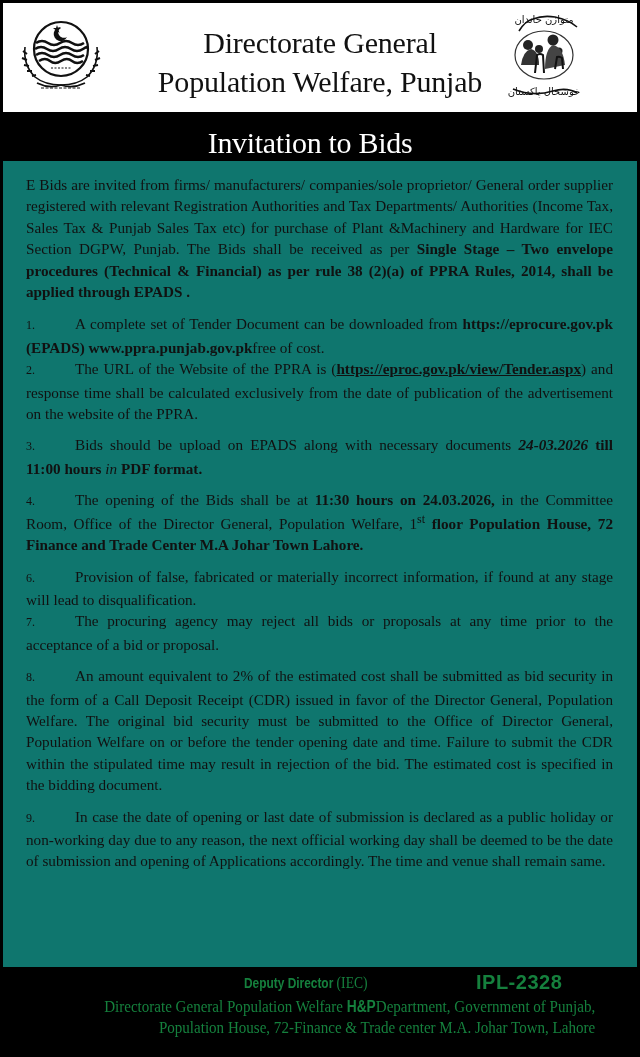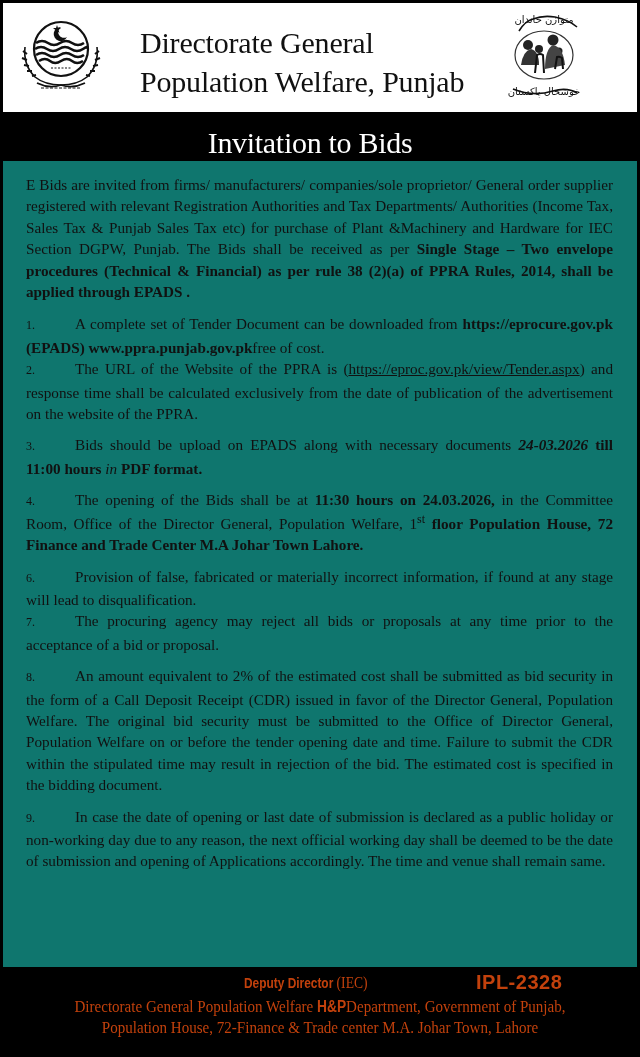--- a/index.html
+++ b/index.html
@@ -9,21 +9,21 @@
     .header-panel {
       position: absolute; left: 3px; top: 3px; width: 634px; height: 109px;
       background: #fff;
     }
     .logo-left { position: absolute; left: 12px; top: 6px; width: 92px; height: 92px; }
     .logo-right { position: absolute; left: 494px; top: 4px; width: 94px; height: 100px; }
     .org-title {
       position: absolute; left: 137px; top: 20px; width: 360px;
       font-size: 30px; line-height: 39px; color: #111; letter-spacing: -0.2px;
     }
-    .org-title span { display: block; white-space: nowrap; }
+    .org-title span { display: block; white-space: nowrap; text-align: center; }
 
     .title-band {
       position: absolute; left: 0; top: 119px; width: 640px; height: 47px;
       background: #000; color: #fff; text-align: center;
     }
     .title-band h1 {
       font-weight: normal; font-size: 30px; line-height: 47px; letter-spacing: -0.3px;
       position: relative; left: -10px;
     }
 
@@ -33,26 +33,26 @@
       padding: 13px 24px 0 23px;
       font-size: 15.2px; line-height: 21.4px; text-align: justify; color: #111;
     }
     .body-panel p { margin: 0; }
     .intro { margin-bottom: 11px !important; }
     .item { margin-bottom: 2px; }
     .item.gap { margin-bottom: 10px; }
     .num { display: inline-block; width: 49px; font-size: 12px; }
     b { font-weight: bold; }
     i { font-style: italic; }
-    u { text-decoration: underline; }
+    u { text-decoration: underline; font-weight: bold; }
     sup { font-size: 12px; vertical-align: super; line-height: 0; }
 
     .footer {
       position: absolute; left: 0; top: 968px; width: 640px; height: 89px;
-      background: #000; color: #c2410c; text-align: center;
+      background: #000; color: #15803d; text-align: right;
     }
     .footer .sig-row { position: relative; height: 28px; }
     .footer .signatory {
       position: absolute; left: 244px; top: 6px;
       font-family: "Liberation Sans", sans-serif; font-weight: bold; font-size: 14px;
       transform: scaleX(0.85); transform-origin: left;
     }
     .footer .signatory .paren { font-family: "Liberation Serif", serif; font-weight: normal; font-size: 16px; }
     .footer .ipl {
       position: absolute; left: 476px; top: 3px;

